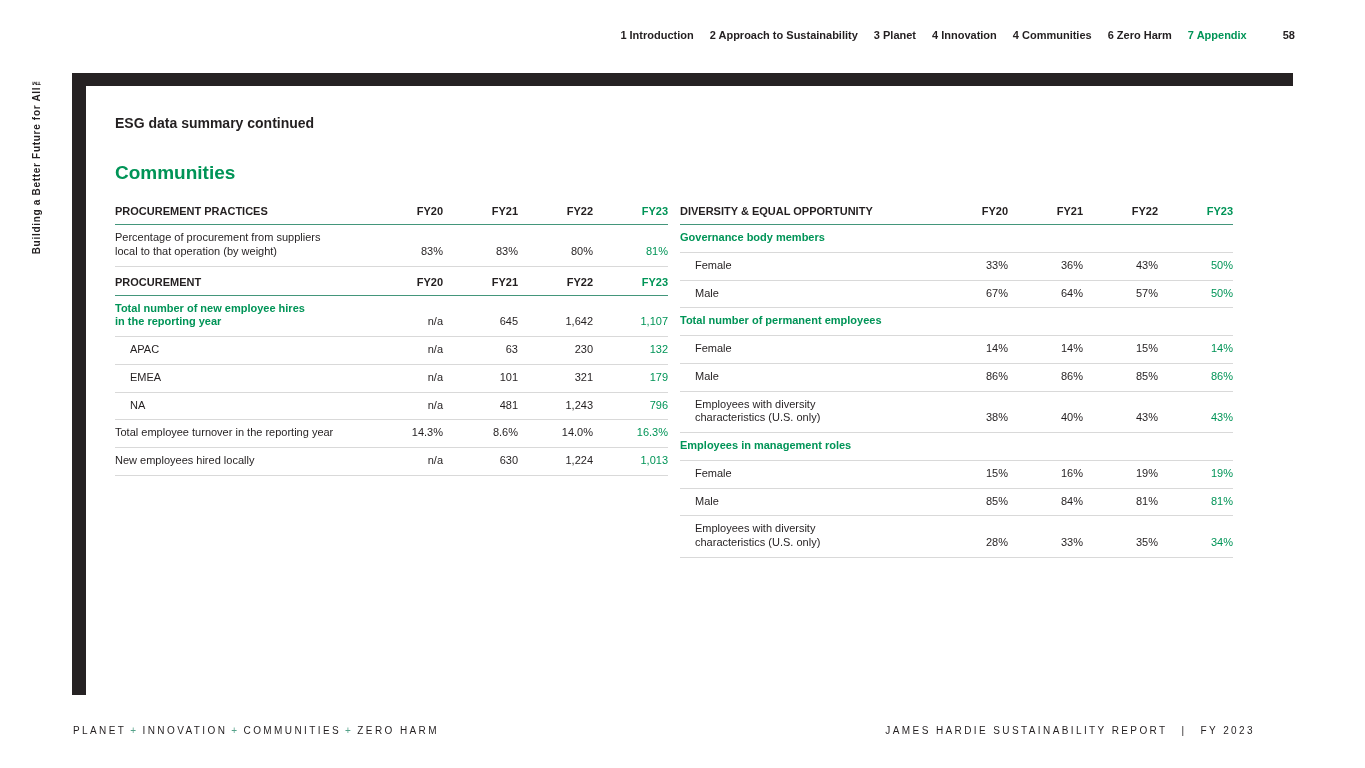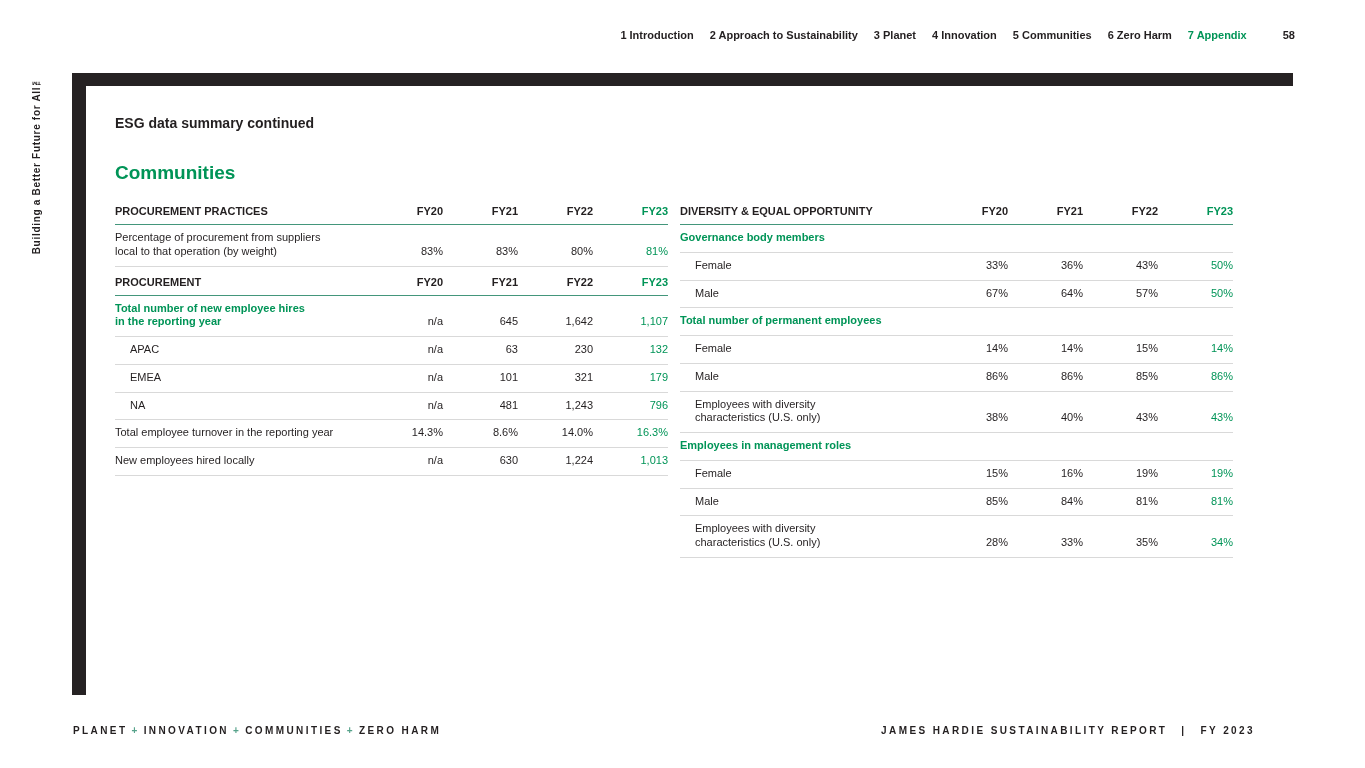--- a/index.html
+++ b/index.html
@@ -55,40 +55,40 @@
   tbody td.label { text-align:left; white-space:pre-line; }
   tbody td.val { text-align:right; }
   tbody td.val.fy23 { color:#009457; }
   tr.lead td.label { color:#009457; font-weight:bold; }
   tr.indent td.label { padding-left:15px; }
   tr.subheader td { color:#009457; font-weight:bold; }
   .col-left table + table { margin-top:9px; }
 
   
   .footer-left, .footer-right {
-    position:absolute; top:725px; font-size:10px; font-weight:bold;
+    position:absolute; top:725px; font-size:10px; font-weight:normal;
     letter-spacing:2.4px; white-space:nowrap;
   }
   .footer-left { left:73px; }
   .footer-right { right:72px; }
   .footer-left .plus { color:#55a28a; padding:0 4px; }
   .footer-right .divider { padding:0 14px; }
 </style>
 </head>
 <body>
 
 <div class="page">
 
   <nav class="topnav">
 
     <span class="nav-item">1 Introduction</span>
       <span class="nav-item">2 Approach to Sustainability</span>
       <span class="nav-item">3 Planet</span>
       <span class="nav-item">4 Innovation</span>
-      <span class="nav-item">5 Communities</span>
+      <span class="nav-item">4 Communities</span>
       <span class="nav-item">6 Zero Harm</span>
       <span class="nav-item active">7 Appendix</span>
       <span class="page-num">58</span>
   </nav>
 
   <div class="vertical-tagline">Building a Better Future for All™</div>
 
   <div class="frame-top"></div>
   <div class="frame-left"></div>
 

